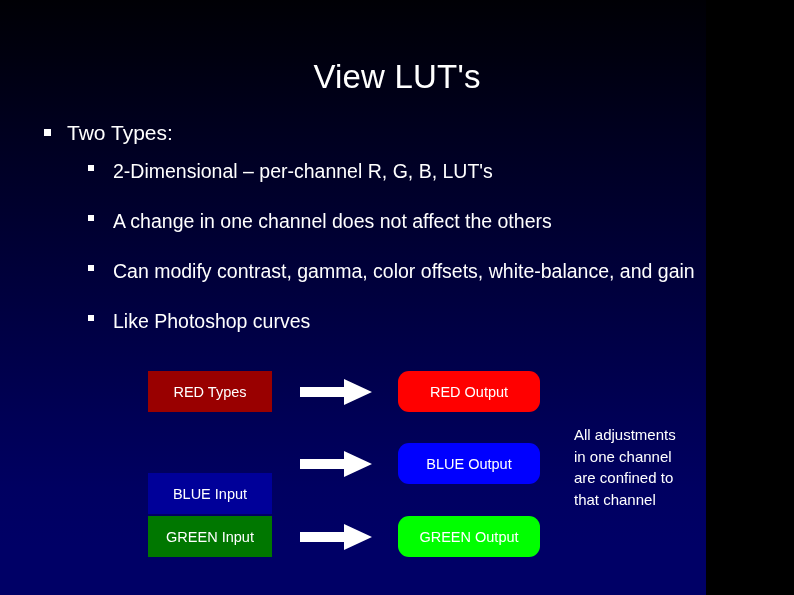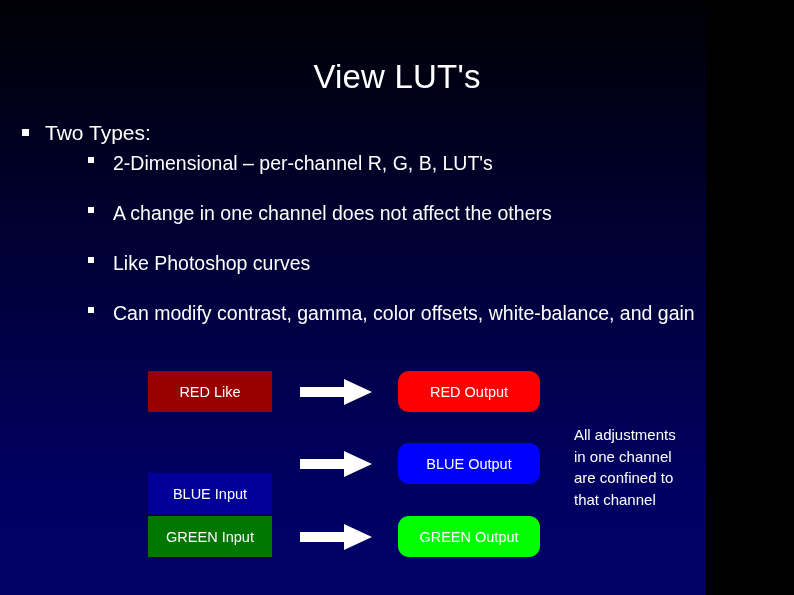--- a/index.html
+++ b/index.html
@@ -47,22 +47,22 @@
     position: absolute;
     left: 0;
     top: 120px;
     width: 794px;
   }
   .bullet-row {
     display: flex;
     align-items: flex-start;
   }
   .bullet-row.level1 {
-    padding-left: 22px;
-    margin-bottom: 2px;
+    padding-left: 44px;
+    margin-bottom: 10px;
   }
   .bullet-row.level2 {
     padding-left: 88px;
     margin-bottom: 20px;
   }
   .bullet-marker {
     flex: 0 0 auto;
     width: 7px;
     height: 7px;
     background: #ffffff;
@@ -166,34 +166,34 @@
       <span class="bullet-text">2-Dimensional – per-channel R, G, B, LUT's</span>
     </div>
 
     <div class="bullet-row level2">
       <span class="bullet-marker"></span>
       <span class="bullet-text">A change in one channel does not affect the others</span>
     </div>
 
     <div class="bullet-row level2">
       <span class="bullet-marker"></span>
+      <span class="bullet-text">Can modify contrast, gamma, color offsets, white-balance, and gain</span>
+    </div>
+
+    <div class="bullet-row level2">
+      <span class="bullet-marker"></span>
       <span class="bullet-text">Like Photoshop curves</span>
     </div>
 
-    <div class="bullet-row level2">
-      <span class="bullet-marker"></span>
-      <span class="bullet-text">Can modify contrast, gamma, color offsets, white-balance, and gain</span>
-    </div>
-
   </div>
 
   <div class="diagram">
 
     <div class="diag-row r0">
-      <div class="chip input" style="background-color: rgb(153, 0, 0);">RED Like</div>
+      <div class="chip input" style="background-color: rgb(153, 0, 0);">RED Types</div>
       <div class="arrow">
         <svg width="72" height="26" viewBox="0 0 72 26" xmlns="http://www.w3.org/2000/svg">
           <polygon points="0,8 44,8 44,0 72,13 44,26 44,18 0,18" fill="#ffffff"></polygon>
         </svg>
       </div>
       <div class="chip output" style="background-color: rgb(255, 0, 0);">RED Output</div>
     </div>
 
     <div class="diag-row r1">
       <div class="chip input" style="background-color: rgb(0, 0, 153); margin-top: 30px;">BLUE Input</div>

